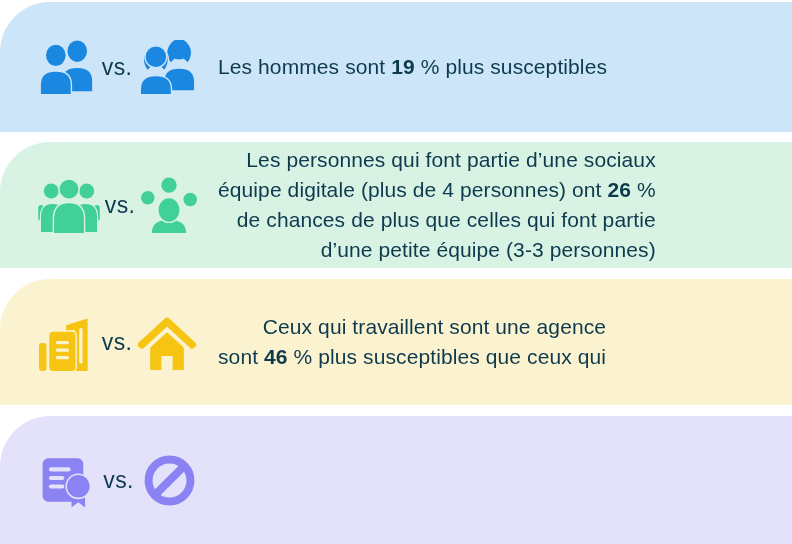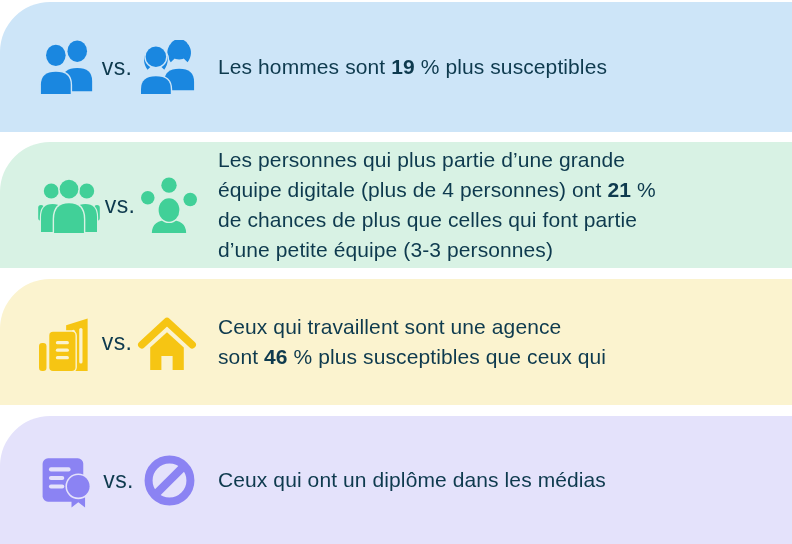--- a/index.html
+++ b/index.html
@@ -25,20 +25,21 @@
   }
   .icon-group svg{display:block;fill:currentColor;}
   .vs{
     color:#0e3a4e;font-size:23px;line-height:1;letter-spacing:.3px;
     padding:0 2px;
   }
   .row-text{
     margin-left:20px;
     font-size:21px;line-height:30px;letter-spacing:.1px;
     color:#0e3a4e;
+    text-align:right;
   }
   .row-text .bold{font-weight:bold;}
 </style>
 </head>
 <body>
 
 <div class="row row-1" style="--row-bg: #cde5f8; --row-accent: #1a87e0;">
   <div class="icon-group">
     <svg width="58" height="54" viewBox="0 0 62 58">
       <g>
@@ -90,22 +91,22 @@
     <span class="vs">vs.</span>
     <svg width="58" height="56" viewBox="0 0 64 62">
       <circle cx="32" cy="9" r="8.5"></circle>
       <circle cx="8.5" cy="23" r="7.5"></circle>
       <circle cx="55.5" cy="25" r="7.5"></circle>
       <path d="M13 62 Q13 47.5 32 47.5 Q51 47.5 51 62 Z"></path>
       <ellipse cx="32" cy="36.5" rx="11.5" ry="13" stroke="var(--row-bg)" stroke-width="3" paint-order="stroke"></ellipse>
     </svg>
   </div>
   <div class="row-text">
-      <div class="line"><span>Les personnes qui plus partie d’une grande</span></div>
-      <div class="line"><span>équipe digitale (plus de 4 personnes) ont </span><span class="bold">21</span><span> %</span></div>
+      <div class="line"><span>Les personnes qui font partie d’une sociaux</span></div>
+      <div class="line"><span>équipe digitale (plus de 4 personnes) ont </span><span class="bold">26</span><span> %</span></div>
       <div class="line"><span>de chances de plus que celles qui font partie</span></div>
       <div class="line"><span>d’une petite équipe (3-3 personnes)</span></div>
     </div>
 </div>
 
 <div class="row row-3" style="--row-bg: #fbf3cf; --row-accent: #f6c513;">
   <div class="icon-group">
     <svg width="60" height="58" viewBox="0 0 64 62">
       <g>
         <path d="M30 13 L53 6 V62 H30 Z"></path>
@@ -143,15 +144,14 @@
       <path d="M37 45 V61.5 L44.5 55.5 L52 61.5 V45 Z"></path>
       <circle cx="44.5" cy="38" r="12.5" stroke="var(--row-bg)" stroke-width="3.5" paint-order="stroke"></circle>
     </svg>
     <span class="vs">vs.</span>
     <svg width="57" height="57" viewBox="0 0 64 64">
       <circle cx="32" cy="32" r="23.5" fill="none" stroke="currentColor" stroke-width="9"></circle>
       <line x1="15.8" y1="48.2" x2="48.2" y2="15.8" stroke="currentColor" stroke-width="9"></line>
     </svg>
   </div>
   <div class="row-text">
-      <div class="line"><span>Ceux qui ont un diplôme dans les médias</span></div>
     </div>
 </div>
 
 </body></html>

